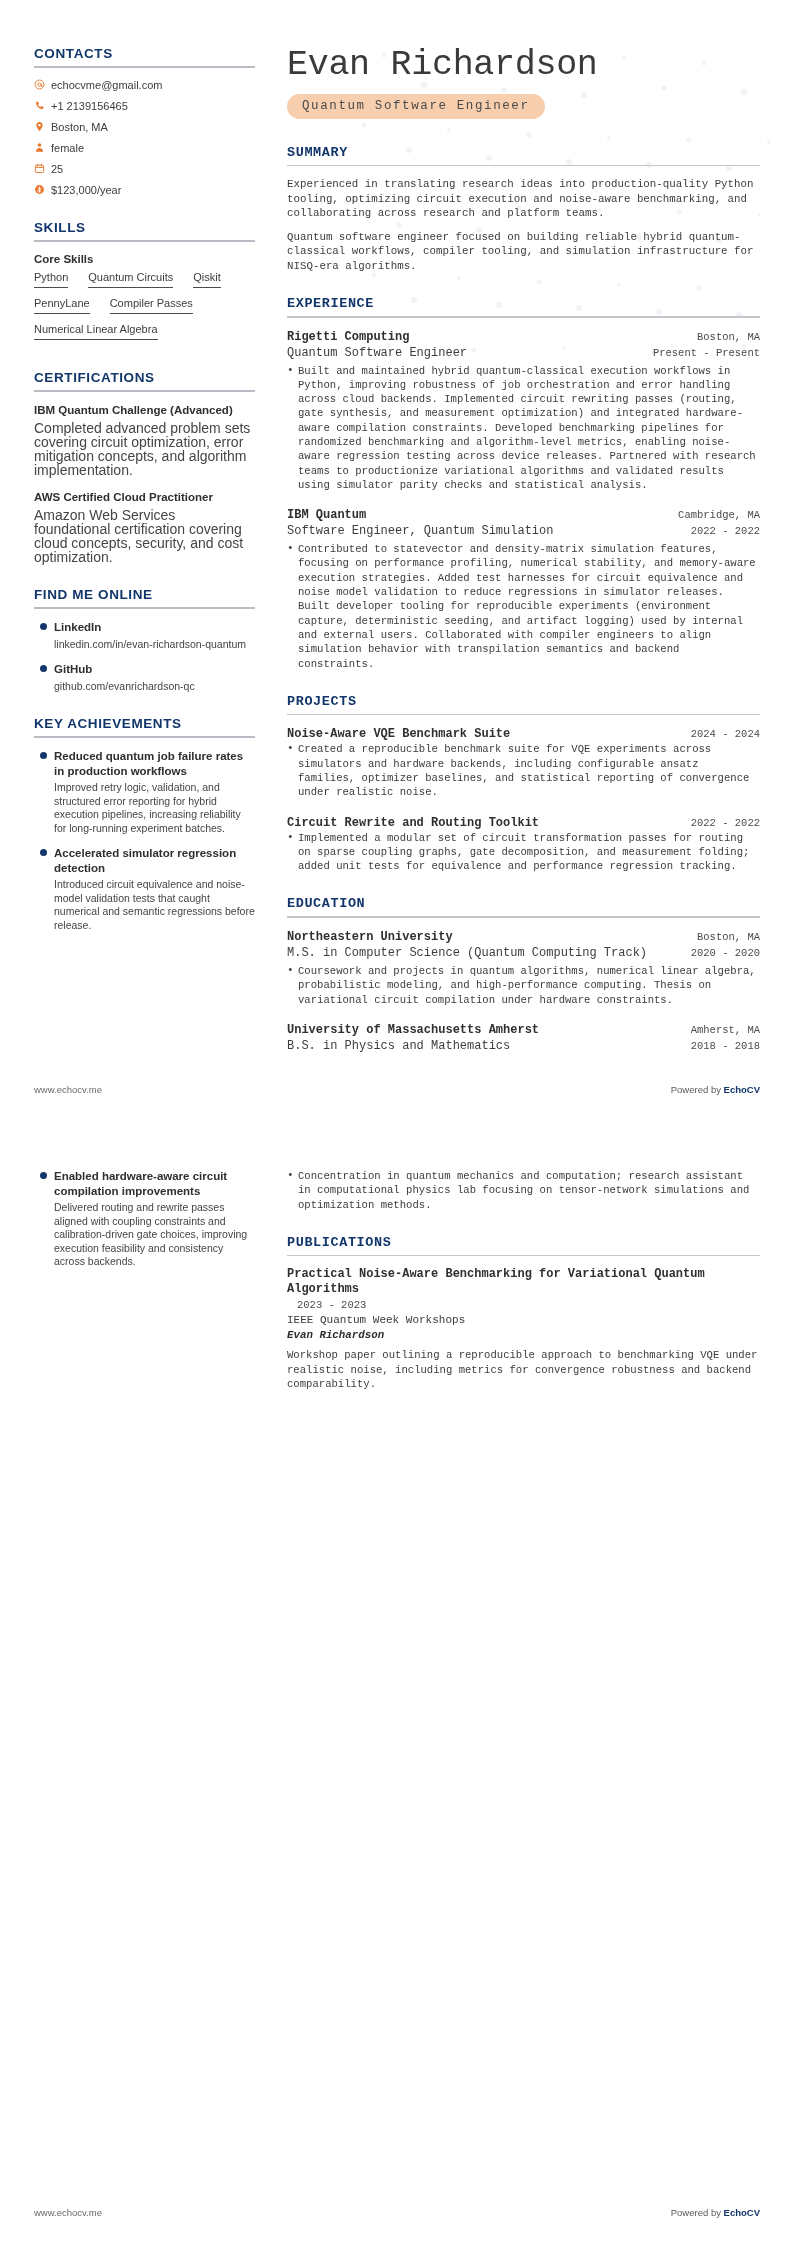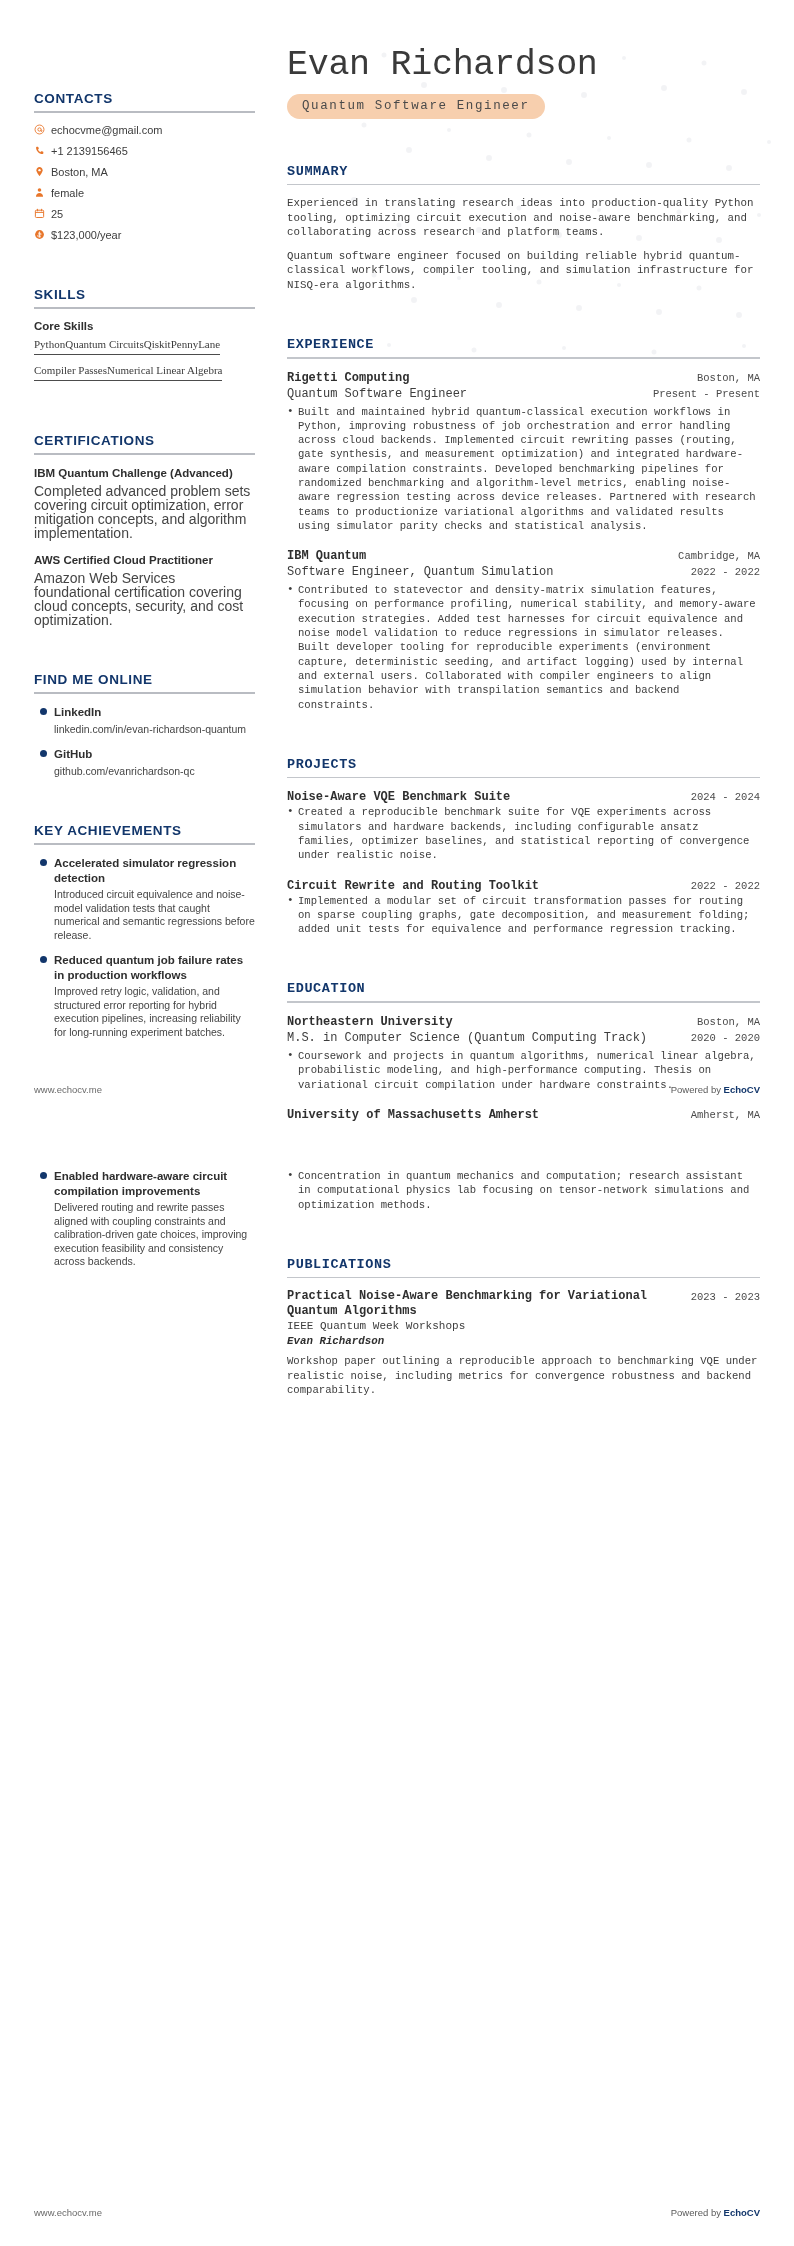--- a/index.html
+++ b/index.html
@@ -46,21 +46,20 @@
   }
 
   
   .sec-title {
     color: #12366b;
     font-size: 13.5px;
     font-weight: bold;
     letter-spacing: 0.6px;
     text-transform: uppercase;
     margin-bottom: 5px;
-    margin-top: 45px;
   }
   .sec-rule {
     height: 2px;
     background: #b9bcc2;
     margin-bottom: 11px;
   }
   .sec-rule.thin { background: #c3c6cb; height: 1.5px; }
   .sec { margin-bottom: 23px; }
 
   
@@ -105,22 +104,21 @@
   
   .skills-group-label {
     font-size: 11.5px;
     font-weight: bold;
     color: #2f2f2f;
     margin-bottom: 6px;
   }
   .skill-tags {
     display: flex;
     flex-wrap: wrap;
-    gap: 2px 0;
-    font-family: Liberation Serif, serif;
+    gap: 2px 20px;
   }
   .skill-tag {
     font-size: 11px;
     color: #3c3c3c;
     border-bottom: 1px solid #4c4c4c;
     padding-bottom: 3px;
     margin-bottom: 7px;
     line-height: 13px;
   }
 
@@ -246,20 +244,21 @@
   }
   .pub-desc {
     font-size: 10.6px;
     color: #3c3c3c;
     line-height: 14.3px;
   }
   .pub-head-row {
     display: flex;
     justify-content: space-between;
     align-items: flex-start;
+    flex-direction: column;
   }
 
   
   .footer {
     position: absolute;
     left: 34px;
     right: 34px;
     bottom: 28px;
     display: flex;
     justify-content: space-between;
@@ -454,32 +453,32 @@
 
       <div class="sec">
         <div class="sec-title">KEY ACHIEVEMENTS</div>
         <div class="sec-rule"></div>
 
         <div class="bullet-item">
           <div class="bullet-dot">
               <i></i>
             </div>
           <div class="bullet-body">
-            <div class="bullet-head">Accelerated simulator regression detection</div>
-            <div class="bullet-sub">Introduced circuit equivalence and noise-model validation tests that caught numerical and semantic regressions before release.</div>
+            <div class="bullet-head">Reduced quantum job failure rates in production workflows</div>
+            <div class="bullet-sub">Improved retry logic, validation, and structured error reporting for hybrid execution pipelines, increasing reliability for long-running experiment batches.</div>
           </div>
         </div>
 
         <div class="bullet-item">
           <div class="bullet-dot">
               <i></i>
             </div>
           <div class="bullet-body">
-            <div class="bullet-head">Reduced quantum job failure rates in production workflows</div>
-            <div class="bullet-sub">Improved retry logic, validation, and structured error reporting for hybrid execution pipelines, increasing reliability for long-running experiment batches.</div>
+            <div class="bullet-head">Accelerated simulator regression detection</div>
+            <div class="bullet-sub">Introduced circuit equivalence and noise-model validation tests that caught numerical and semantic regressions before release.</div>
           </div>
         </div>
       </div>
 
     </div>
 
     <div class="col-right">
 
       <div class="header-block">
         <div class="name">Evan Richardson</div>

